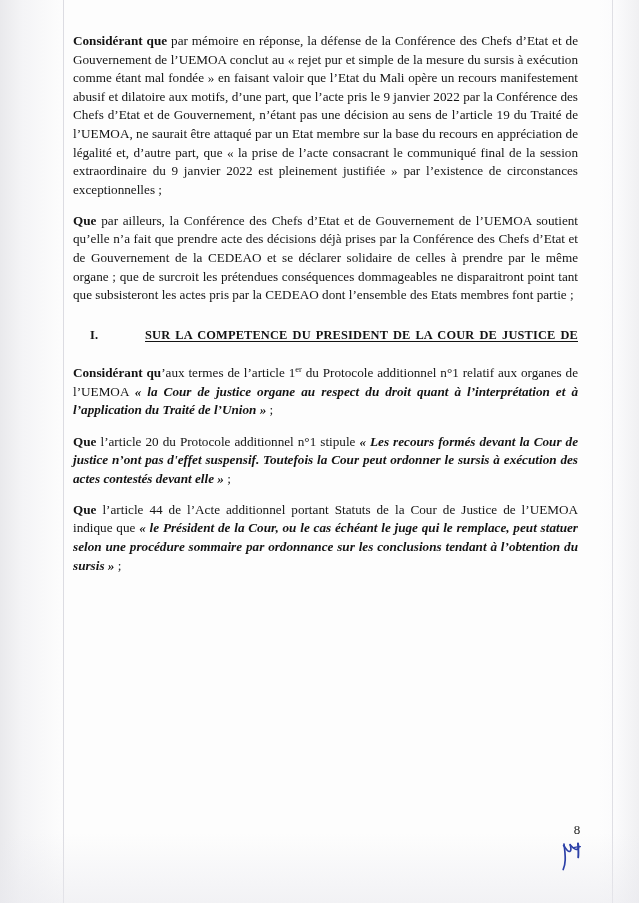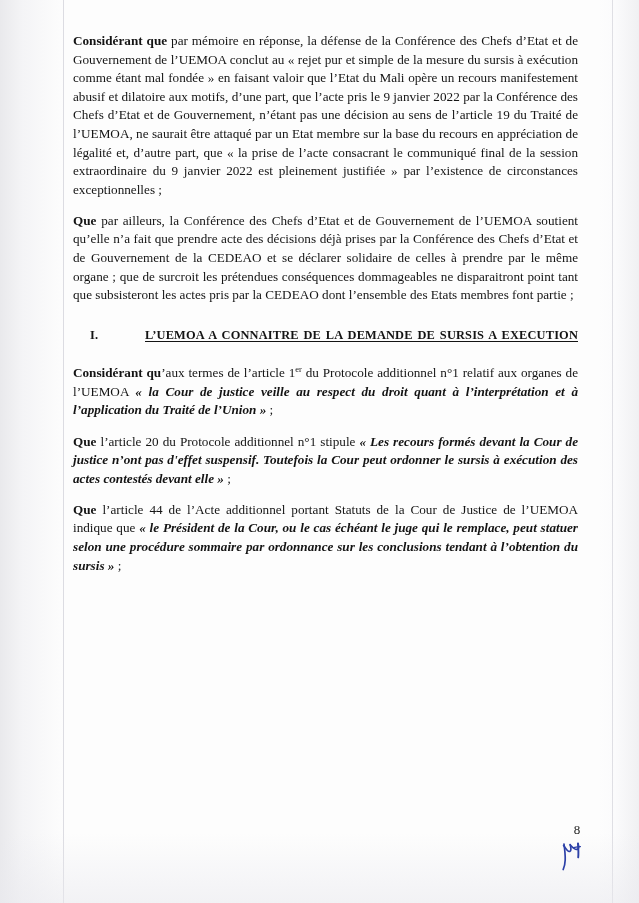--- a/index.html
+++ b/index.html
@@ -146,25 +146,25 @@
   <div class="content">
 
     <p class="para"><span class="lead">Considérant que</span><span> par mémoire en réponse, la défense de la Conférence des Chefs d’Etat et de Gouvernement de l’UEMOA conclut au « rejet pur et simple de la mesure du sursis à exécution comme étant mal fondée » en faisant valoir que l’Etat du Mali opère un recours manifestement abusif et dilatoire aux motifs, d’une part, que l’acte pris le 9 janvier 2022 par la Conférence des Chefs d’Etat et de Gouvernement, n’étant pas une décision au sens de l’article 19 du Traité de l’UEMOA, ne saurait être attaqué par un Etat membre sur la base du recours en appréciation de légalité et, d’autre part, que «  la prise de l’acte consacrant le communiqué final de la session extraordinaire du 9 janvier 2022 est pleinement justifiée » par l’existence de circonstances exceptionnelles ;</span></p>
 
 
     <p class="para gap-after"><span class="lead">Que</span><span> par ailleurs, la Conférence des Chefs d’Etat et de Gouvernement de l’UEMOA soutient qu’elle n’a fait que prendre acte des décisions déjà prises par la Conférence des Chefs d’Etat et de Gouvernement de la CEDEAO et se déclarer solidaire de celles à prendre par le même organe ; que de surcroit les prétendues conséquences dommageables ne disparaitront point tant que subsisteront les actes pris par la CEDEAO dont l’ensemble des Etats membres font partie ;</span></p>
 
     <div class="section-heading">
       <div class="section-num">I.</div>
       <div class="section-title">
-        <span class="ln">L’UEMOA A CONNAITRE DE LA DEMANDE DE SURSIS A EXECUTION</span>
+        <span class="ln">SUR LA COMPETENCE DU PRESIDENT DE LA COUR DE JUSTICE DE</span>
       </div>
     </div>
 
-    <p class="para"><span class="lead">Considérant qu</span><span>’aux termes de l’article 1</span><sup>er</sup><span> du Protocole additionnel n°1 relatif aux organes de l’UEMOA </span><span class="quote">« la Cour de justice veille au respect du droit quant à l’interprétation et à l’application du Traité de l’Union »</span><span> ;</span></p>
+    <p class="para"><span class="lead">Considérant qu</span><span>’aux termes de l’article 1</span><sup>er</sup><span> du Protocole additionnel n°1 relatif aux organes de l’UEMOA </span><span class="quote">« la Cour de justice organe au respect du droit quant à l’interprétation et à l’application du Traité de l’Union »</span><span> ;</span></p>
 
 
     <p class="para"><span class="lead">Que</span><span> l’article 20 du Protocole additionnel n°1 stipule </span><span class="quote">« Les recours formés devant la Cour de justice n’ont pas d'effet suspensif. Toutefois la Cour peut ordonner le sursis à exécution des actes contestés devant elle »</span><span> ;</span></p>
 
     <p class="para"><span class="lead">Que</span><span> l’article 44 de l’Acte additionnel portant Statuts de la Cour de Justice de l’UEMOA indique que </span><span class="quote">« le Président de la Cour, ou le cas échéant le juge qui le remplace, peut statuer selon une procédure sommaire par ordonnance sur les conclusions tendant à l’obtention du sursis »</span><span> ;</span></p>
 
   </div>
 
   <div class="page-number">8</div>
 

